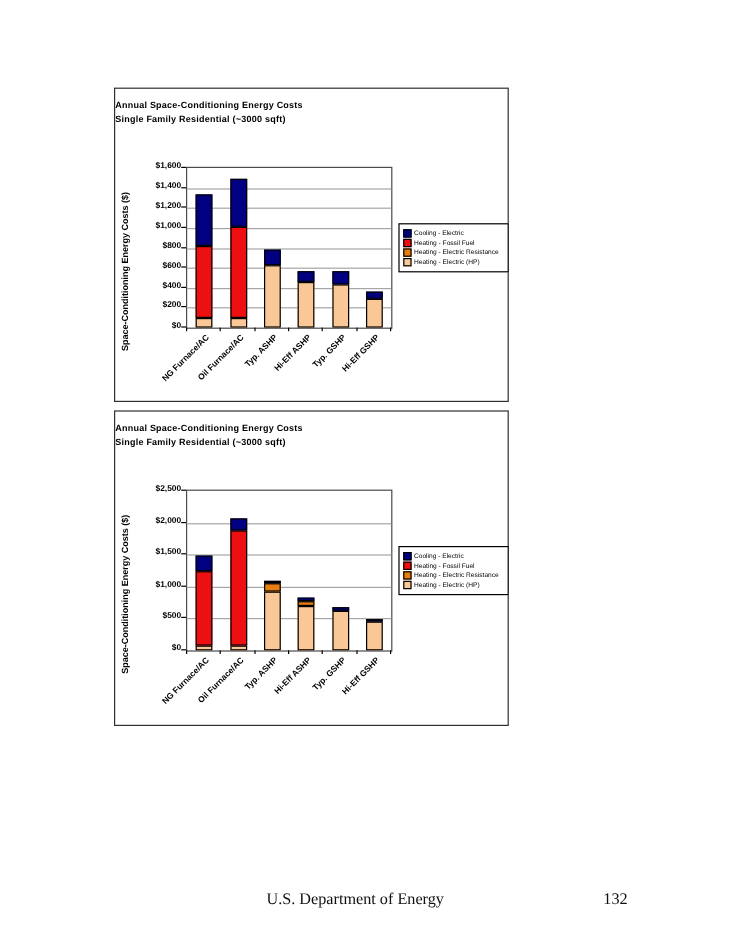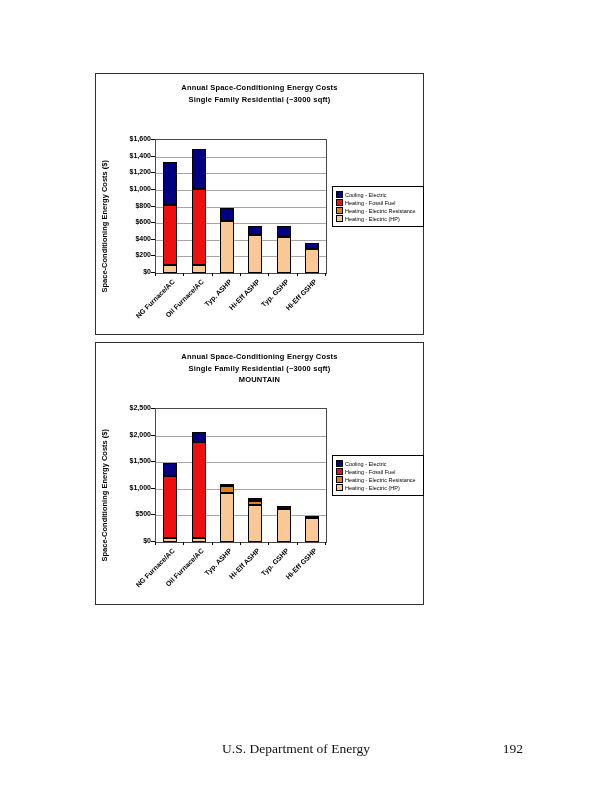--- a/index.html
+++ b/index.html
@@ -8,21 +8,21 @@
     font-family:"Liberation Sans",sans-serif;color:#000;overflow:hidden;
     margin:0 auto;box-shadow:0 0 4px rgba(0,0,0,.3);
   }
   .chart-frame{
     position:absolute;left:95px;width:329px;height:262px;
     border:1px solid #303030;background:#fff;box-sizing:border-box;
   }
   #chart0{top:73px;}
   #chart1{top:342px;height:263px;}
   .chart-title{
-    position:absolute;top:8px;left:0;right:0;text-align:center;
+    position:absolute;top:8px;left:0;right:0;text-align:left;
     font-size:7.5px;font-weight:bold;line-height:11.5px;letter-spacing:.2px;
   }
   .y-axis-title{
     position:absolute;left:2px;top:61px;height:183px;width:13px;
     display:flex;align-items:center;justify-content:center;
   }
   .y-axis-title span{
     writing-mode:vertical-rl;transform:rotate(180deg);
     font-size:7.5px;font-weight:bold;white-space:nowrap;
   }
@@ -141,21 +141,20 @@
       <div class="xcat-label" style="left: 43.8333px; top: 204px;">Typ. ASHP</div>
       <div class="xcat-label" style="left: 72.1667px; top: 204px;">Hi-Eff ASHP</div>
       <div class="xcat-label" style="left: 100.5px; top: 204px;">Typ. GSHP</div>
       <div class="xcat-label" style="left: 128.833px; top: 204px;">Hi-Eff GSHP</div>
     </div>
 
   <div class="chart-frame" id="chart1">
     <div class="chart-title">
       <div>Annual Space-Conditioning Energy Costs</div>
       <div>Single Family Residential (~3000 sqft)</div>
-      <div>MOUNTAIN</div>
     </div>
     <div class="y-axis-title">
       <span>Space-Conditioning Energy Costs ($)</span>
     </div>
     <div class="plot">
         <div class="gridline" style="top: 106.4px; background: rgb(166, 166, 166);"></div>
         <div class="gridline" style="top: 79.8px; background: rgb(166, 166, 166);"></div>
         <div class="gridline" style="top: 53.2px; background: rgb(166, 166, 166);"></div>
         <div class="gridline" style="top: 26.6px; background: rgb(166, 166, 166);"></div>
         <div class="bar-seg" style="left: 7.2px; bottom: 0px; width: 14px; height: 4px; background: rgb(250, 200, 150);"></div>
@@ -215,16 +214,16 @@
       <div class="xcat-label" style="left: -12.8333px; top: 204px;">NG Furnace/AC</div>
       <div class="xcat-label" style="left: 15.5px; top: 204px;">Oil Furnace/AC</div>
       <div class="xcat-label" style="left: 43.8333px; top: 204px;">Typ. ASHP</div>
       <div class="xcat-label" style="left: 72.1667px; top: 204px;">Hi-Eff ASHP</div>
       <div class="xcat-label" style="left: 100.5px; top: 204px;">Typ. GSHP</div>
       <div class="xcat-label" style="left: 128.833px; top: 204px;">Hi-Eff GSHP</div>
     </div>
 
   <div class="footer">
     <div class="footer-center">U.S. Department of Energy</div>
-    <div class="footer-page">192</div>
+    <div class="footer-page">132</div>
   </div>
 
 </div>
 
 </body></html>

